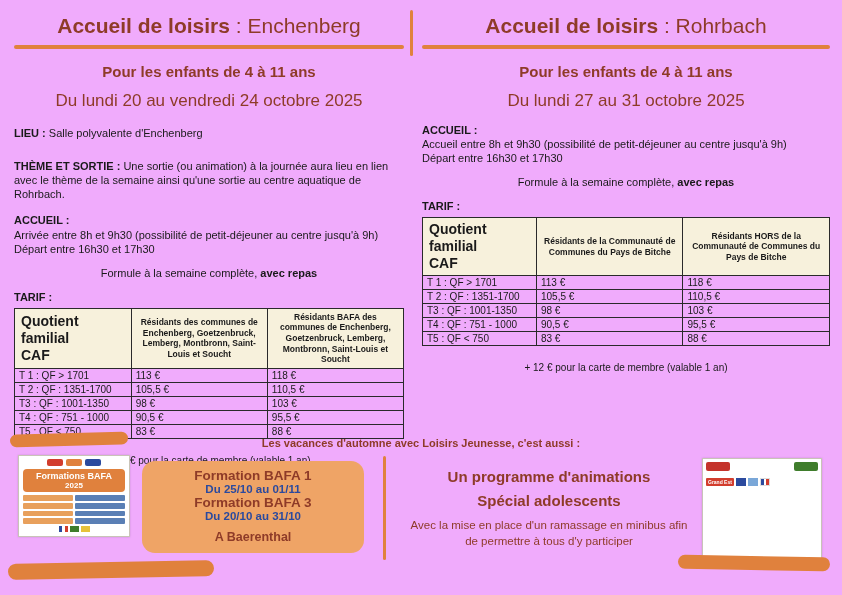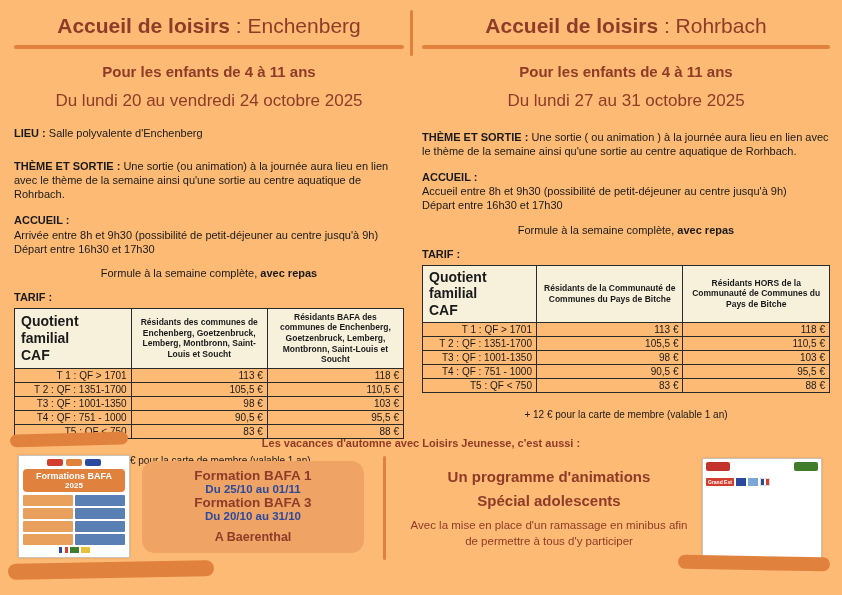--- a/index.html
+++ b/index.html
@@ -4,21 +4,21 @@
 <style>
   * { margin:0; padding:0; box-sizing:border-box; }
   :root{
     --maroon:#8e3b28;
     --orange:#e0813d;
     --blue:#2b4a9e;
     --thbg:#f7f1dc;
     --ink:#1a1a1a;
   }
   body { font-family:"Liberation Sans", sans-serif; background:#9a9a9a; }
-  .page { position:relative; width:842px; height:595px; background:#fdba74; overflow:hidden; margin:0 auto; }
+  .page { position:relative; width:842px; height:595px; background:#f0abfc; overflow:hidden; margin:0 auto; }
 
   
   .col { position:absolute; top:14px; }
   .col-left  { left:14px;  width:390px; }
   .col-right { left:422px; width:408px; }
   .top-divider { position:absolute; left:410px; top:10px; width:3px; height:46px; background:var(--orange); border-radius:2px; }
 
   .col-title { text-align:center; color:var(--maroon); font-size:21px; line-height:1.15; }
   .t-bold { font-weight:700; }
   .t-rest { font-weight:400; }
@@ -33,22 +33,22 @@
   .info-block.accueil { margin-top:12px; }
   .lbl { font-weight:700; }
   .formule { margin-top:11px; text-align:center; color:var(--ink); font-size:11px; }
   .tarif-lbl { margin-top:12px; font-weight:700; color:var(--ink); font-size:11px; }
 
   
   table.tarif { border-collapse:collapse; width:100%; margin-top:5px; }
   table.tarif th, table.tarif td { border:1.5px solid #2a2a2a; }
   table.tarif th { background:var(--thbg); font-size:8.5px; font-weight:700; text-align:center; vertical-align:middle; padding:3px 5px; line-height:1.25; color:var(--ink); }
   table.tarif th.qf-head { font-size:14px; text-align:left; padding-left:6px; white-space:pre-line; line-height:1.2; }
-  table.tarif td { font-size:10px; padding:1px 4px; text-align:right; color:var(--ink); height:13px; }
-  table.tarif td.qf { text-align:right; }
+  table.tarif td { font-size:10px; padding:1px 4px; text-align:left; color:var(--ink); height:13px; }
+  table.tarif td.qf { text-align:left; }
   .member-note { margin-top:16px; text-align:center; font-size:10px; color:var(--ink); }
 
   
   .bottom-title { position:absolute; top:437px; left:0; width:842px; text-align:center; color:var(--maroon); font-weight:700; font-size:11px; }
   .brush { position:absolute; background:var(--orange); border-radius:8px; }
   .brush.title-left   { left:10px;  top:433px; width:118px; height:13px; transform:rotate(-1.5deg); }
   .brush.bottom-left  { left:8px;   top:562px; width:206px; height:16px; transform:rotate(-1deg); }
   .brush.bottom-right { left:678px; top:556px; width:152px; height:14px; transform:rotate(1deg); }
   .bottom-divider { position:absolute; left:383px; top:456px; width:3px; height:104px; background:var(--orange); border-radius:2px; }
 
@@ -59,21 +59,21 @@
   .bafa-box .place { color:var(--maroon); font-weight:700; font-size:12.5px; margin-top:8px; }
 
   
   .anim { position:absolute; left:398px; top:468px; width:302px; text-align:center; color:var(--maroon); }
   .anim .h { font-weight:700; font-size:15px; }
   .anim .h + .h { margin-top:7px; }
   .anim .body { margin-top:9px; font-size:11.5px; line-height:1.35; padding:0 12px; }
 
   
   .poster { position:absolute; border:1px solid #c9c3b8; background:#fff; box-shadow:0 0 2px rgba(0,0,0,.15); }
-  .bafa-poster { left:18px; top:455px; width:112px; height:103px; padding:3px 4px; display:flex; flex-direction:column; }
+  .bafa-poster { left:18px; top:455px; width:112px; height:82px; padding:3px 4px; display:flex; flex-direction:column; }
   .b-logos { display:flex; gap:3px; justify-content:center; }
   .b-lg { width:16px; height:7px; border-radius:2px; }
   .b-lg.r { background:#d23d2d; } .b-lg.o { background:var(--orange); } .b-lg.b { background:var(--blue); }
   .b-banner { margin-top:3px; background:var(--orange); border-radius:4px; color:#fff; text-align:center; padding:2px 0; }
   .b-banner .bt { font-size:9px; font-weight:700; }
   .b-banner .by { font-size:8px; font-weight:700; }
   .b-grid { margin-top:3px; display:grid; grid-template-columns:1fr 1fr; gap:2px; flex:1; }
   .chip { border-radius:1px; }
   .chip.o { background:#e8a05c; } .chip.b { background:#5a7fb5; }
   .b-foot { display:flex; gap:2px; justify-content:center; margin:2px 0 1px; }
@@ -174,21 +174,20 @@
   <div class="col col-right">
     <div class="col-title">
       <span class="t-bold">Accueil de loisirs</span><span class="t-rest"> : Rohrbach</span>
     </div>
     <div class="rule"></div>
 
     <div class="age-line">Pour les enfants de 4 à 11 ans</div>
     <div class="date-line">Du lundi 27 au 31 octobre 2025</div>
 
 
-    <p class="info theme"><span class="lbl">THÈME ET SORTIE : </span><span>Une sortie ( ou animation ) à la journée aura lieu en lien avec le thème de la semaine ainsi qu'une sortie au centre aquatique de Rorhbach.</span></p>
 
     <div class="info-block accueil">
       <div class="lbl">ACCUEIL :</div>
       <div>Accueil entre 8h et 9h30 (possibilité de petit-déjeuner au centre jusqu'à 9h)</div>
       <div>Départ entre 16h30 et 17h30</div>
     </div>
 
     <div class="formule"><span>Formule à la semaine complète, </span><span class="lbl">avec repas</span></div>
 
     <div class="tarif-lbl">TARIF :</div>

